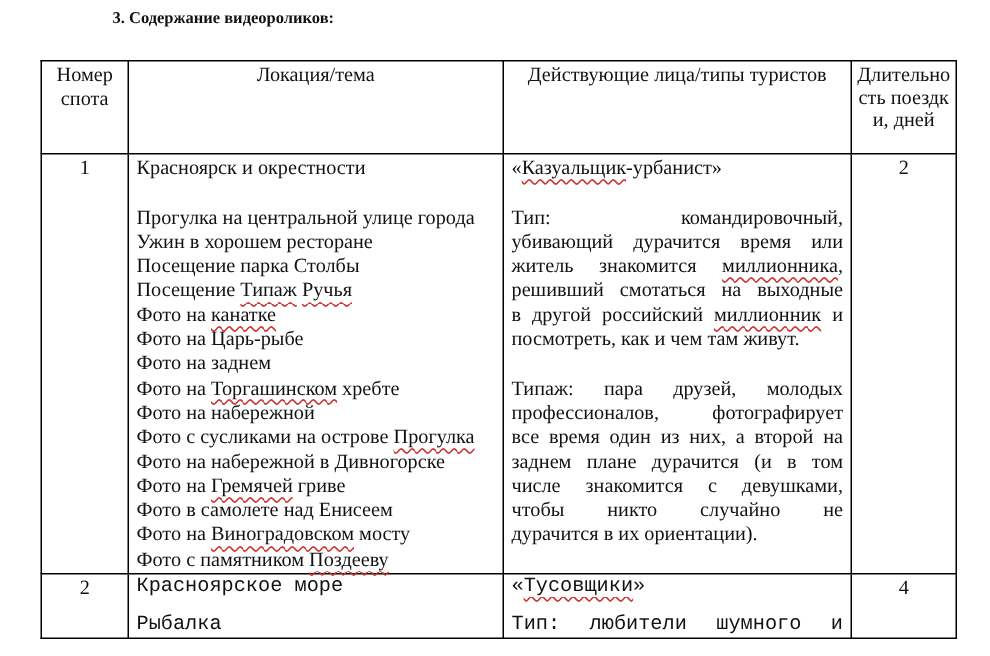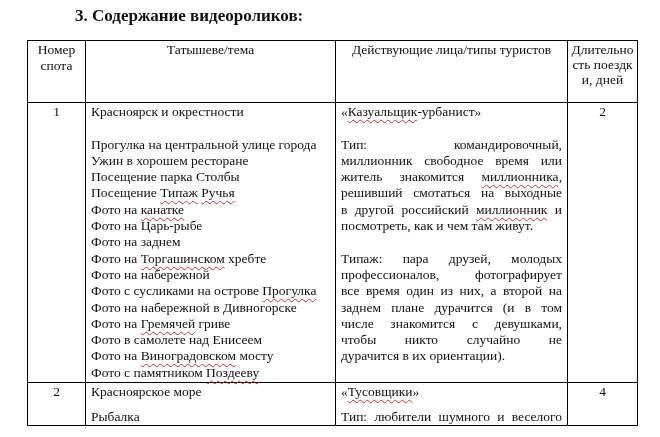--- a/index.html
+++ b/index.html
@@ -7,21 +7,21 @@
     width:660px;height:437px;
     background:#ffffff;
     position:relative;
     overflow:hidden;
     font-family:"Liberation Serif", serif;
     color:#111111;
   }
   .heading{
     position:absolute;
     left:75px;top:6px;
-    font-size:17px;
+    font-size:11px;
     font-weight:bold;
     white-space:nowrap;
   }
   table.doc{
     position:absolute;
     left:27px;top:40px;
     width:610px;
     border-collapse:collapse;
     table-layout:fixed;
   }
@@ -49,21 +49,21 @@
   }
   tr.row-0{height:278px;}
   tr.row-1{height:41px;}
   .cell{padding:1px 5px;line-height:16.3px;}
   .numcell{text-align:center;padding:1px 2px;line-height:16.3px;}
   .line{white-space:nowrap;}
   .blank{height:16.3px;}
   .row-1 .blank{height:9px;}
   .para-line{text-align:left;}
   .para-line.j{text-align:justify;text-align-last:justify;}
-  .row-1 .wrap{max-height:40px;overflow:hidden;}
+  .row-1 .wrap{max-height:40px;overflow:hidden;font-family:Liberation Mono, monospace;}
   .sp{
     text-decoration-line:underline;
     text-decoration-style:wavy;
     text-decoration-color:#cc3333;
     text-decoration-thickness:1px;
     text-underline-offset:2.5px;
   }
 </style>
 </head>
 <body>
@@ -73,21 +73,21 @@
 <table class="doc">
   <colgroup>
     <col class="c1">
       <col class="c2">
       <col class="c3">
       <col class="c4">
   </colgroup>
   <thead>
     <tr class="head">
       <th>Номер спота</th>
-      <th>Татышеве/тема</th>
+      <th>Локация/тема</th>
       <th>Действующие лица/типы туристов</th>
       <th class="h4">Длительность поездки, дней</th>
     </tr>
   </thead>
   <tbody>
       <tr class="body-row row-0">
         <td class="numcell">1</td>
         <td class="cell">
           <div class="wrap">
             <div class="line"><span>Красноярск и окрестности</span></div>
@@ -110,21 +110,21 @@
           </div>
         </td>
         <td class="cell">
           <div class="wrap">
             <div class="para">
               <div class="para-line"><span>«</span><span class="sp">Казуальщик</span><span>-урбанист»</span></div>
             </div>
             <div class="blank"></div>
             <div class="para">
               <div class="para-line j"><span>Тип: командировочный,</span></div>
-              <div class="para-line j"><span>миллионник свободное время или</span></div>
+              <div class="para-line j"><span>убивающий дурачится время или</span></div>
               <div class="para-line j"><span>житель знакомится </span><span class="sp">миллионника</span><span>,</span></div>
               <div class="para-line j"><span>решивший смотаться на выходные</span></div>
               <div class="para-line j"><span>в другой российский </span><span class="sp">миллионник</span><span> и</span></div>
               <div class="para-line"><span>посмотреть, как и чем там живут.</span></div>
             </div>
             <div class="blank"></div>
             <div class="para">
               <div class="para-line j"><span>Типаж: пара друзей, молодых</span></div>
               <div class="para-line j"><span>профессионалов, фотографирует</span></div>
               <div class="para-line j"><span>все время один из них, а второй на</span></div>

